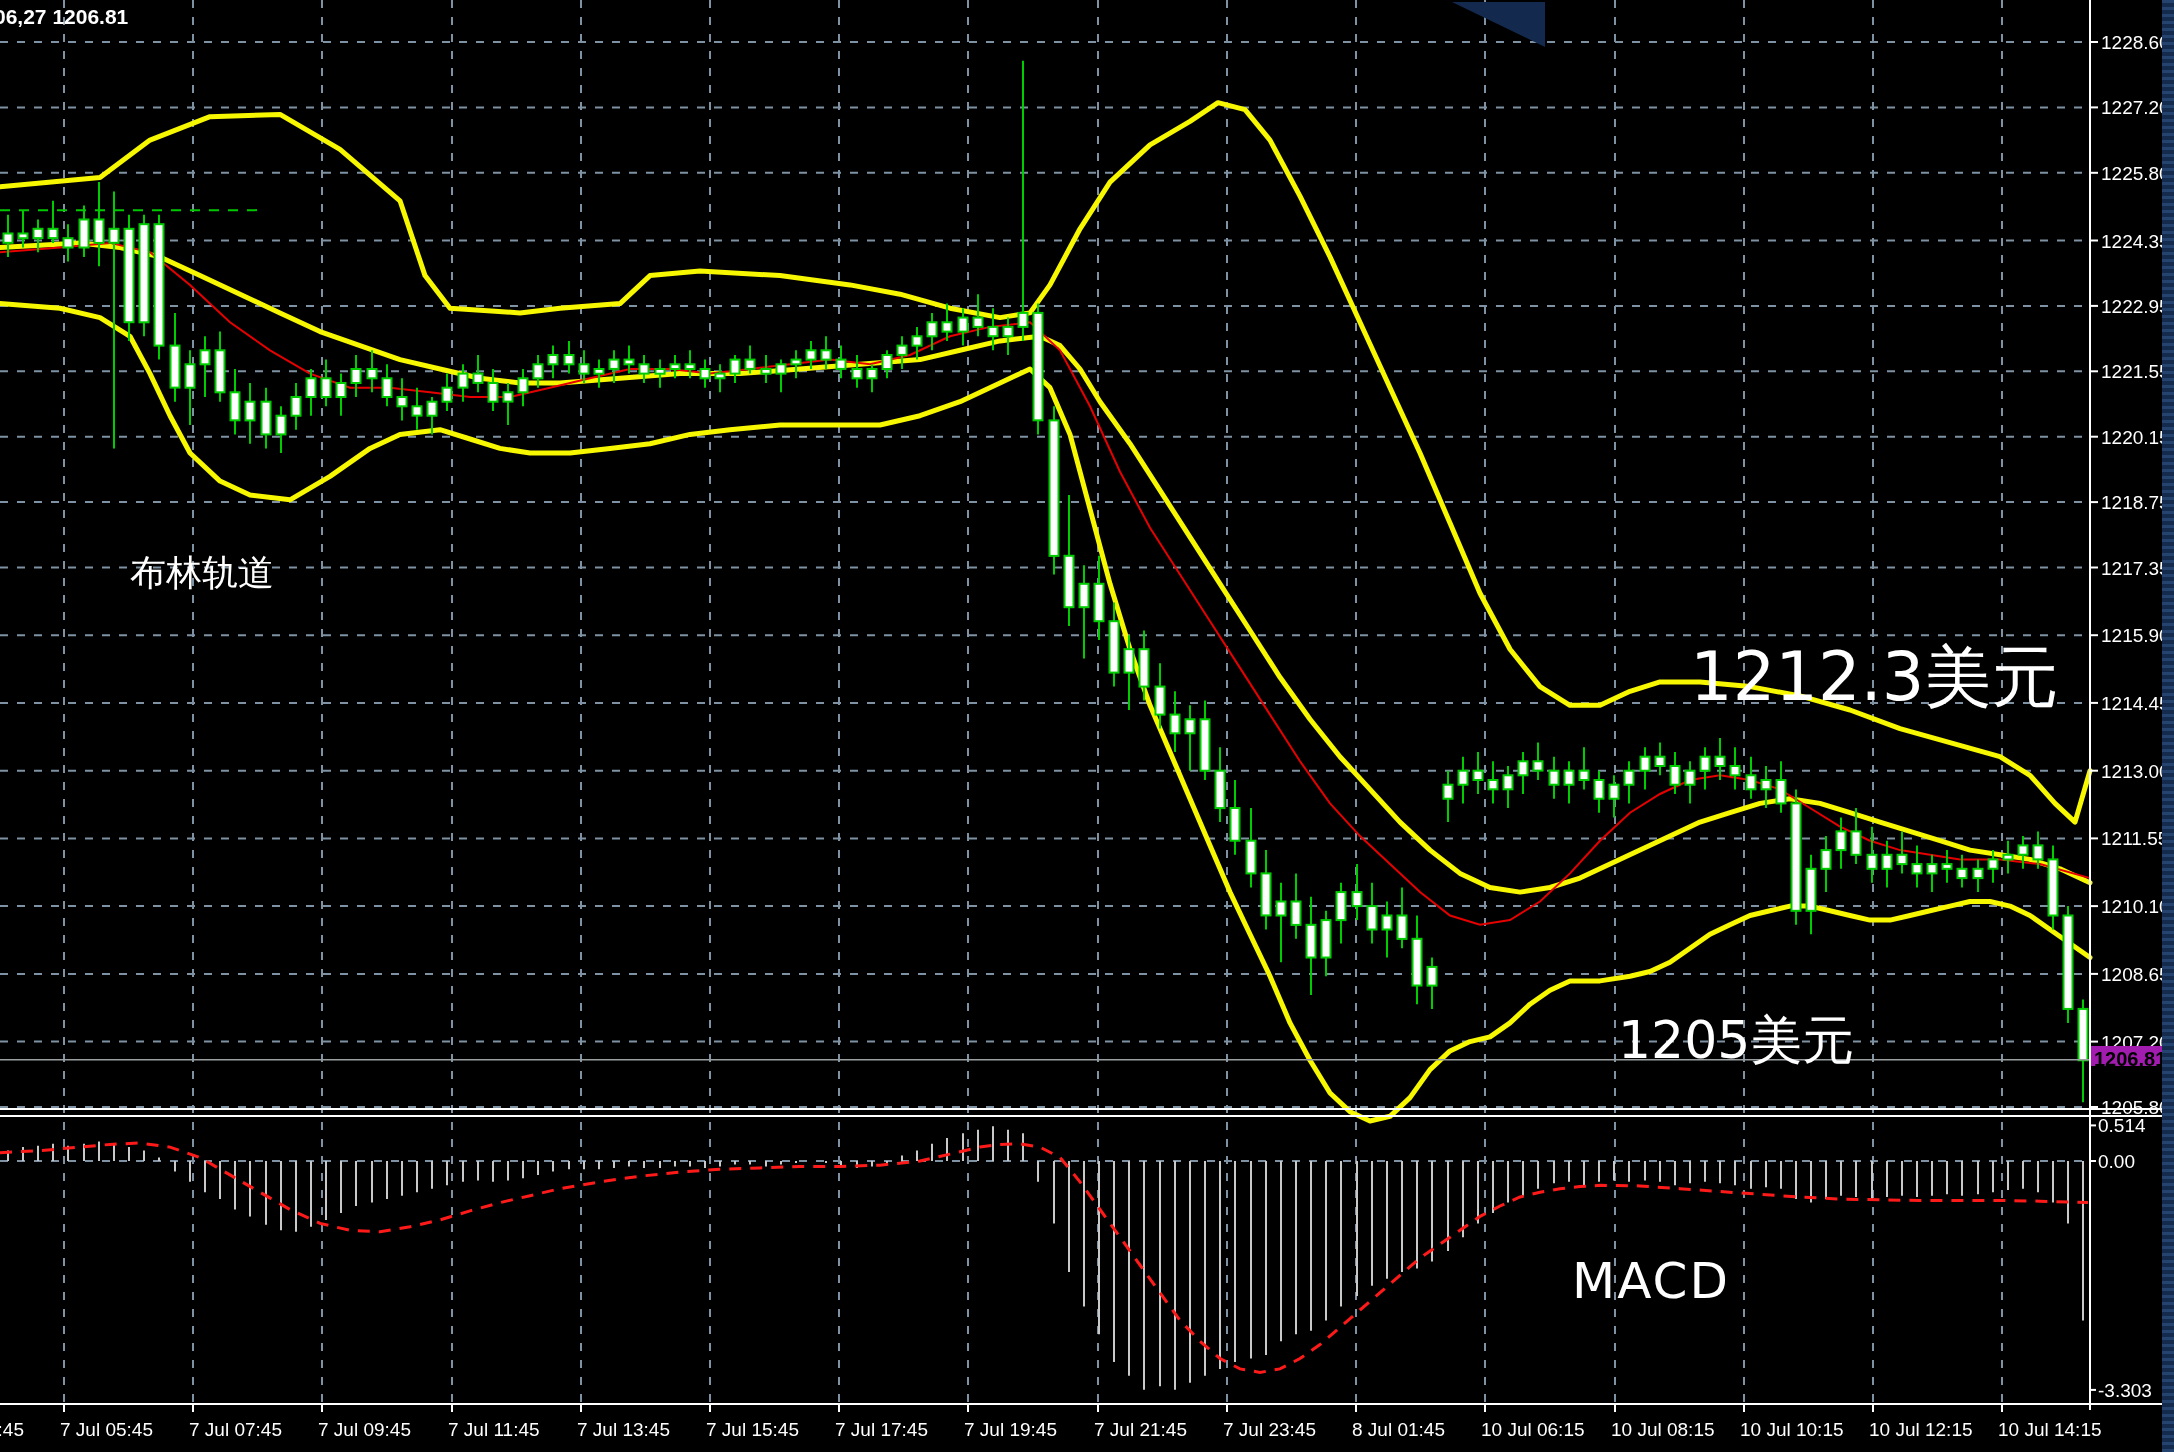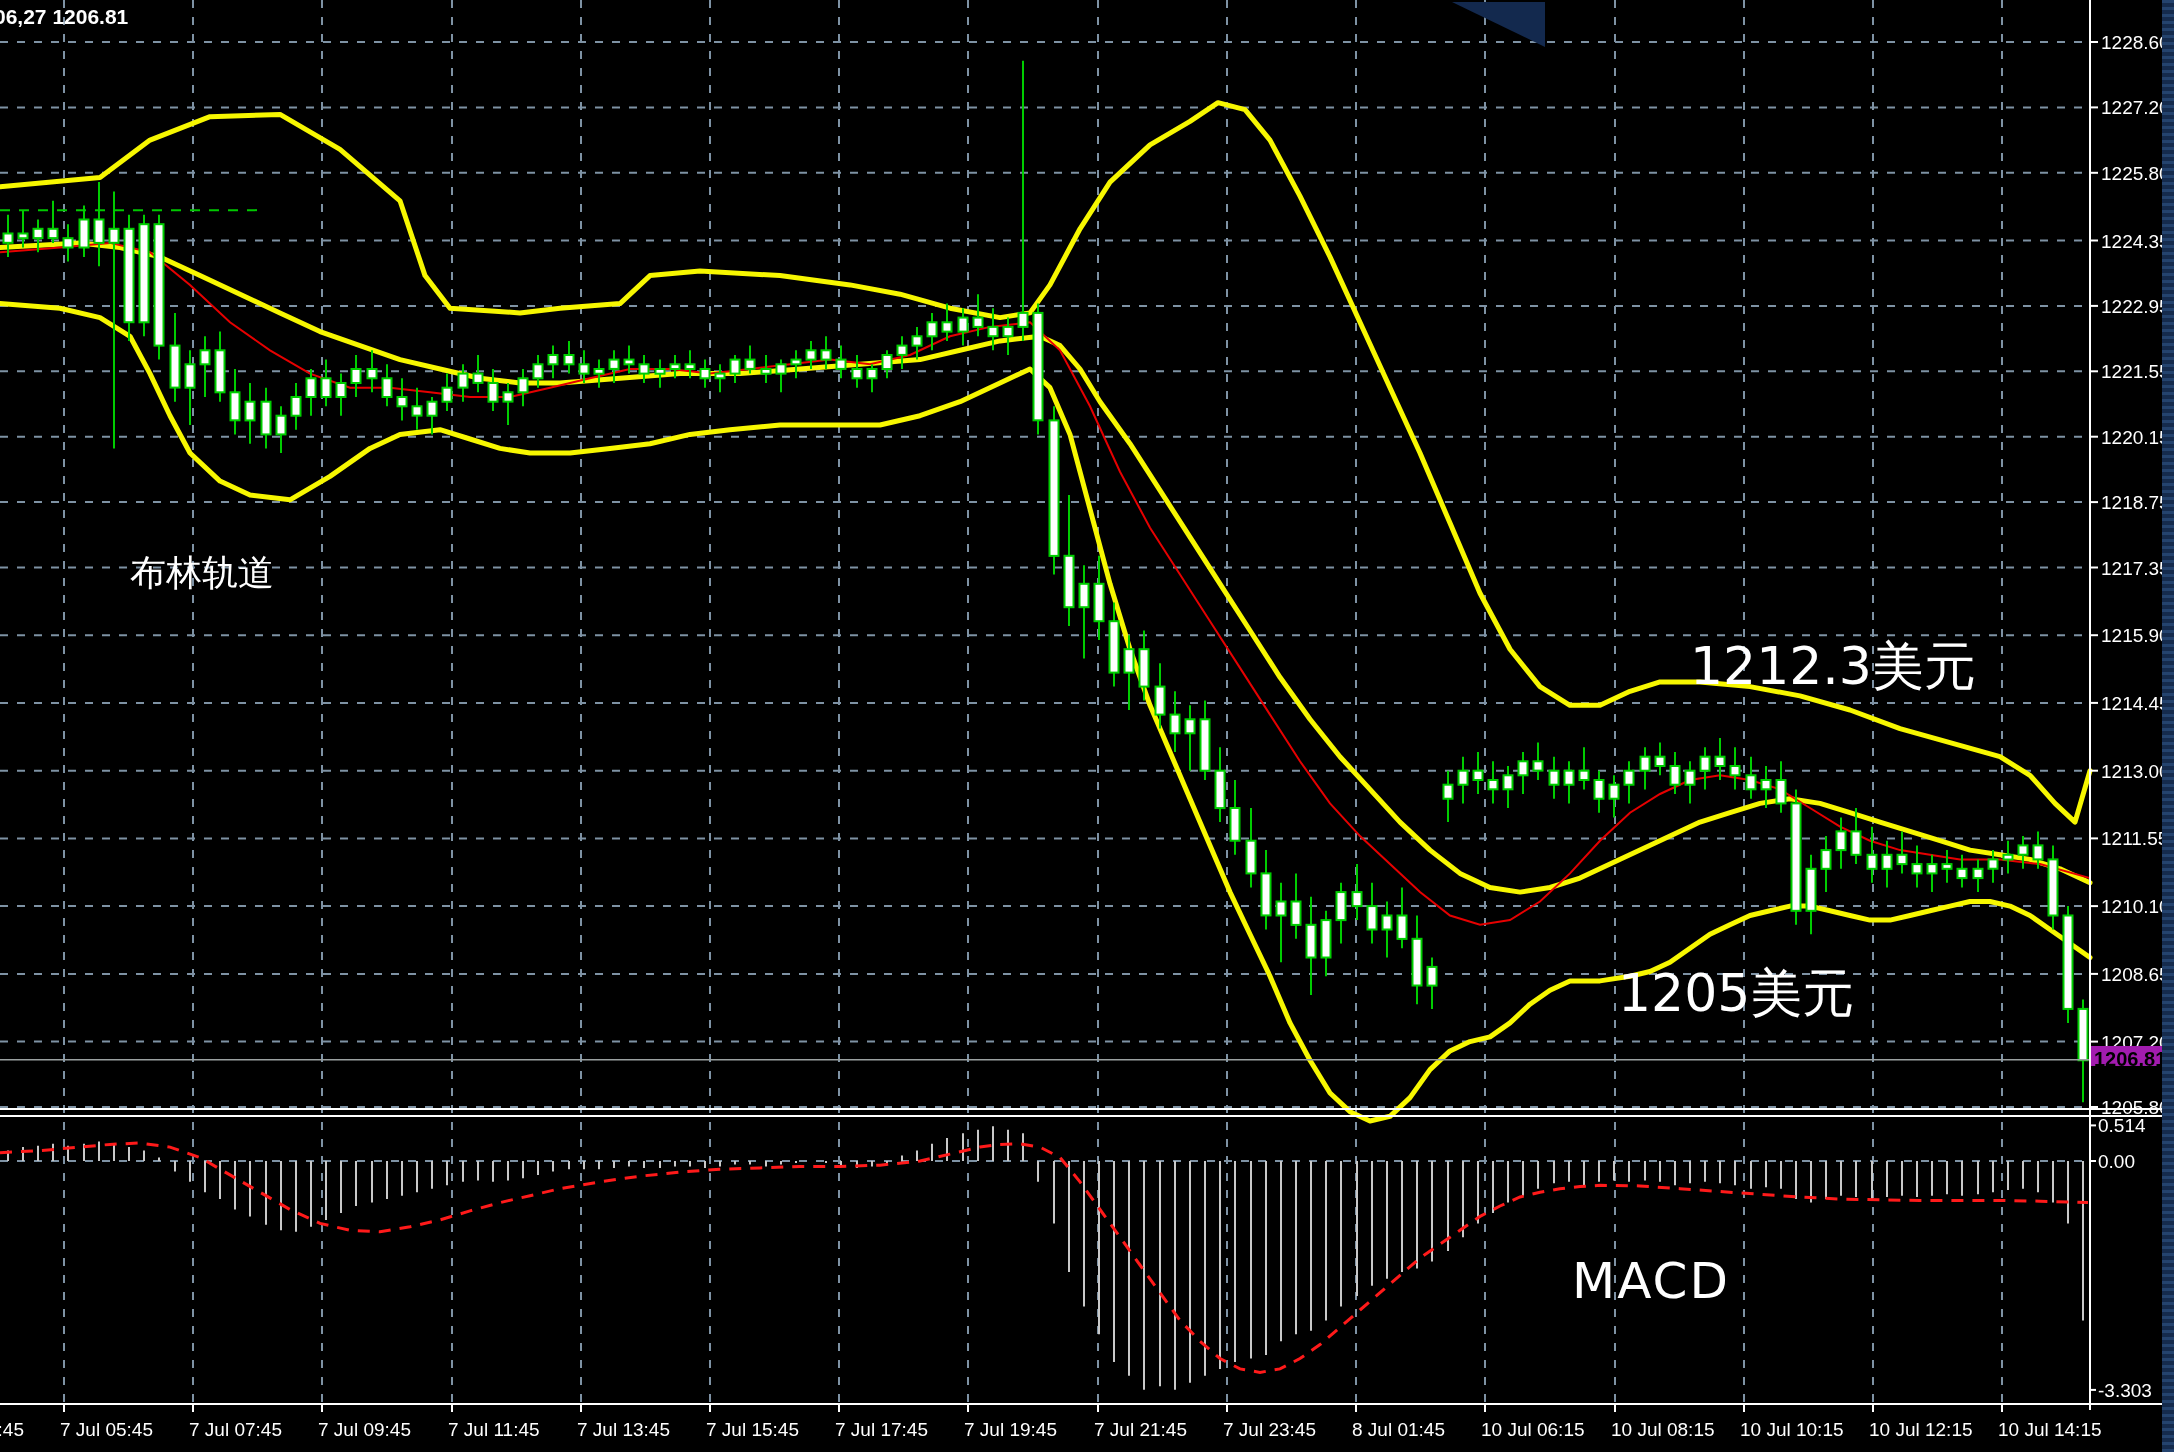--- a/index.html
+++ b/index.html
@@ -16,22 +16,22 @@
   .sig{stroke:#ff1a1a;stroke-width:3;stroke-dasharray:12 9;fill:none;}
   .sep{stroke:#ffffff;stroke-width:2;}
   .tick{stroke:#ffffff;stroke-width:2;}
   .axis{fill:#fff;font:19px "Liberation Sans",sans-serif;}
   .time{fill:#fff;font:19px "Liberation Sans",sans-serif;}
   .priceline{stroke:#9aa0a0;stroke-width:1.5;}
   .flag{fill:#13294e;}
   .ann{position:absolute;color:#fff;white-space:nowrap;
        font-family:"DejaVu Sans","Liberation Sans",sans-serif;}
   #ann-bollinger{left:130px;top:549px;font-size:36px;}
-  #ann-upper{left:1690px;top:632px;font-size:52px;}
-  #ann-lower{left:1618px;top:959px;font-size:52px;}
+  #ann-upper{left:1690px;top:632px;font-size:67px;}
+  #ann-lower{left:1618px;top:1006px;font-size:52px;}
   #ann-macd{left:1572px;top:1252px;font-size:50px;letter-spacing:2px;}
   #ohlc-info{position:absolute;left:-6px;top:5px;color:#fff;white-space:nowrap;
        font:bold 21px "Liberation Sans",sans-serif;}
   .price-tag{position:absolute;left:2091px;top:1046px;width:80px;height:20px;background:#a21caf;
        color:#000;font:bold 20px "Liberation Sans",sans-serif;line-height:26px;padding-left:3px;text-decoration:underline;}
   .right-strip{position:absolute;left:2162px;top:0;width:12px;height:1452px;
        background:repeating-linear-gradient(180deg,#24436e 0 3px,#152b4d 3px 7px);}
 </style>
 </head>
 <body>

